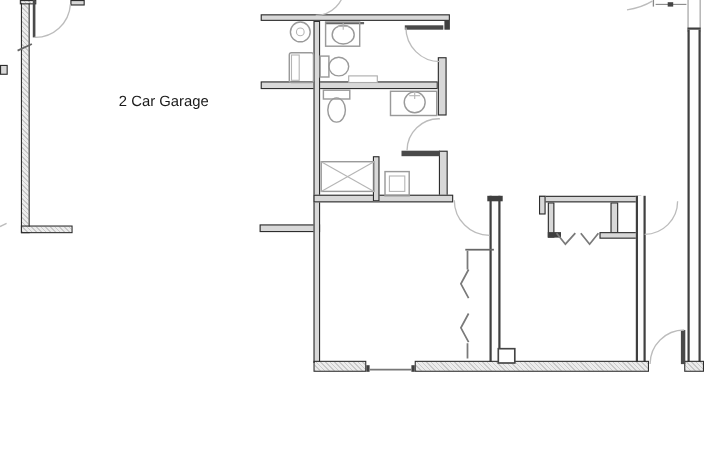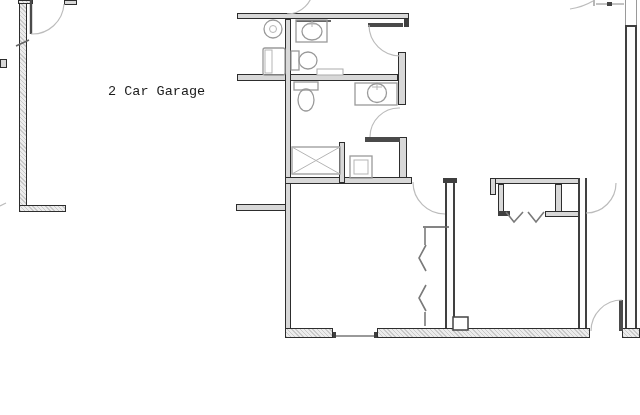--- a/index.html
+++ b/index.html
@@ -9,21 +9,21 @@
     --exterior_line:#c9c9c9;
     --exterior_fill:#ececec;
     --stud_edge:#3f3f3f;
     --fixture_stroke:#9a9a9a;
     --arc_stroke:#bcbcbc;
     --door_leaf:#4a4a4a;
     --text:#1a1a1a;
   }
   html,body{margin:0;padding:0;background:var(--background);}
   #plan{position:relative;width:640px;height:415px;background:var(--background);
-        font-family:Liberation Mono, monospace;overflow:hidden;}
+        font-family:Liberation Sans, sans-serif;overflow:hidden;}
   .w{position:absolute;box-sizing:border-box;}
   .wh,.wv{border:1.5px solid var(--wall_edge);background:var(--wall_core);}
   .ext-h,.ext-v{border:1px solid var(--wall_edge);
     background:repeating-linear-gradient(45deg,var(--exterior_line) 0,var(--exterior_line) 1px,var(--exterior_fill) 1px,var(--exterior_fill) 3px);}
   .open-v{border-left:2px solid var(--stud_edge);border-right:2px solid var(--stud_edge);background:#fcfcfc;}
   .cap{background:var(--stud_edge);}
   .win-v{border-left:1.2px solid var(--fixture_stroke);border-right:1.2px solid var(--fixture_stroke);background:#fff;}
   #label-garage{position:absolute;left:108px;top:84px;font-size:13.5px;color:var(--text);white-space:nowrap;}
   svg{position:absolute;left:0;top:0;pointer-events:none;}
   .fx{stroke:var(--fixture_stroke);fill:none;stroke-width:1.3;}

